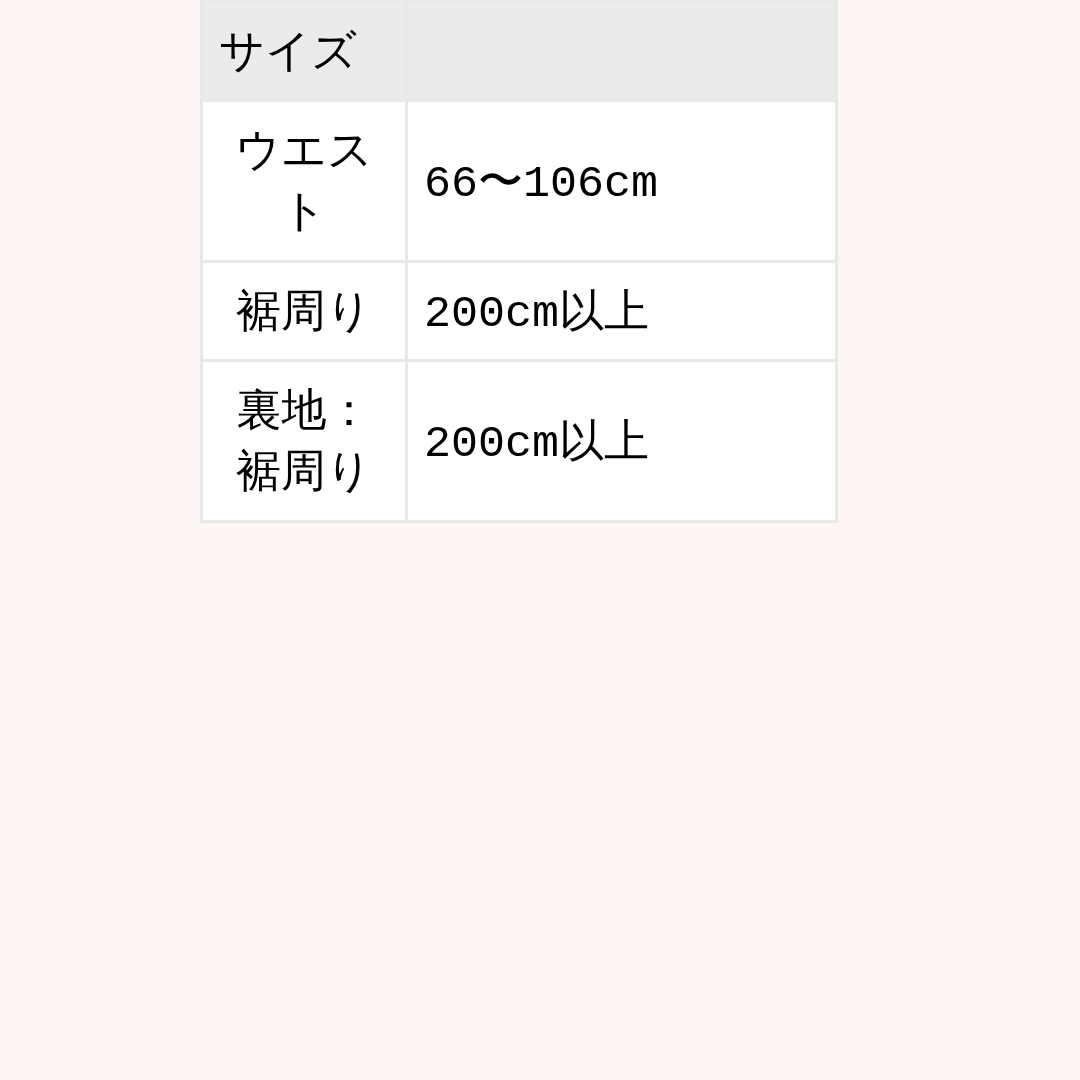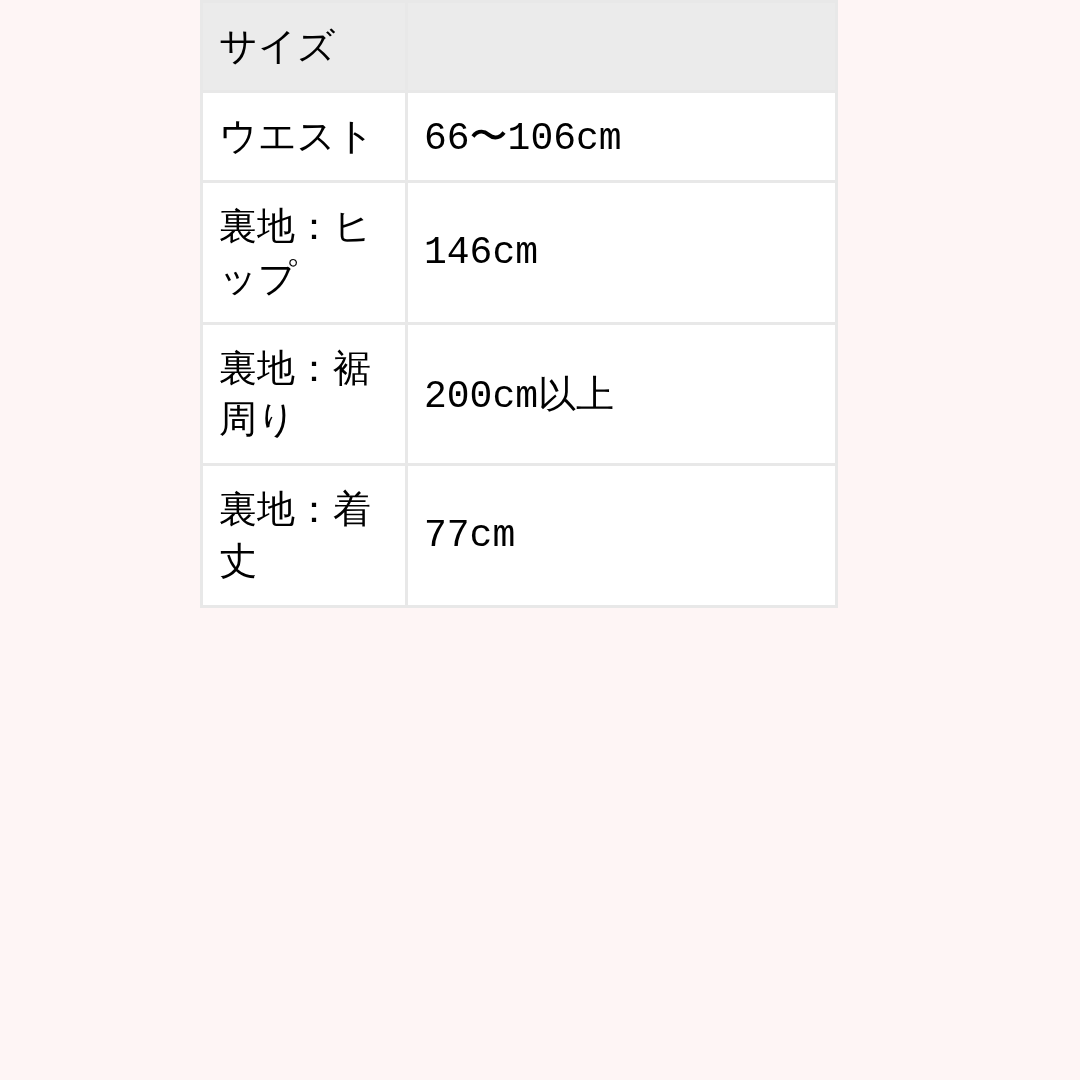--- a/index.html
+++ b/index.html
@@ -19,33 +19,34 @@
       padding-left: 200px;
       padding-top: 0;
     }
     table {
       border-collapse: collapse;
       background: #ffffff;
     }
     th, td {
       border: 3px solid #e8e8e8;
       padding: 18px 16px;
-      font-size: 38px;
+      font-size: 45px;
       text-align: left;
       font-weight: normal;
       color: #000000;
       vertical-align: middle;
     }
     th {
       background: #ebebeb;
       font-weight: normal;
     }
     td.label-cell {
       width: 205px;
       line-height: 1.35;
+      text-align: center;
     }
     td.value-cell {
       width: 430px;
       font-family: Liberation Mono, monospace;
     }
     th.header-label {
       width: 205px;
     }
     th.header-empty {
       width: 430px;
@@ -61,26 +62,22 @@
         <th class="header-label">サイズ</th>
         <th class="header-empty"></th>
       </tr>
     </thead>
     <tbody>
       <tr>
         <td class="label-cell">ウエスト</td>
         <td class="value-cell">66〜106cm</td>
       </tr>
       <tr>
-        <td class="label-cell">裏地：ヒップ</td>
-        <td class="value-cell">146cm</td>
+        <td class="label-cell">裾周り</td>
+        <td class="value-cell">200cm以上</td>
       </tr>
       <tr>
         <td class="label-cell">裏地：裾周り</td>
         <td class="value-cell">200cm以上</td>
-      </tr>
-      <tr>
-        <td class="label-cell">裏地：着丈</td>
-        <td class="value-cell">77cm</td>
       </tr>
     </tbody>
   </table>
 </div>
 
 </body></html>

